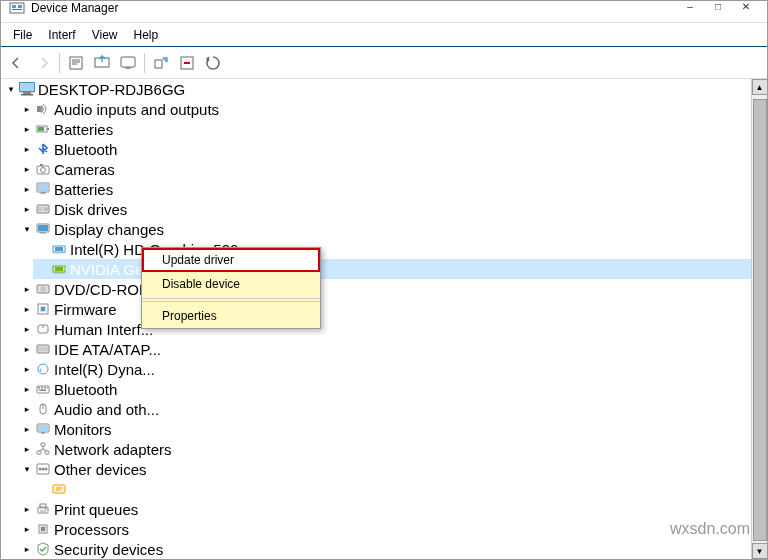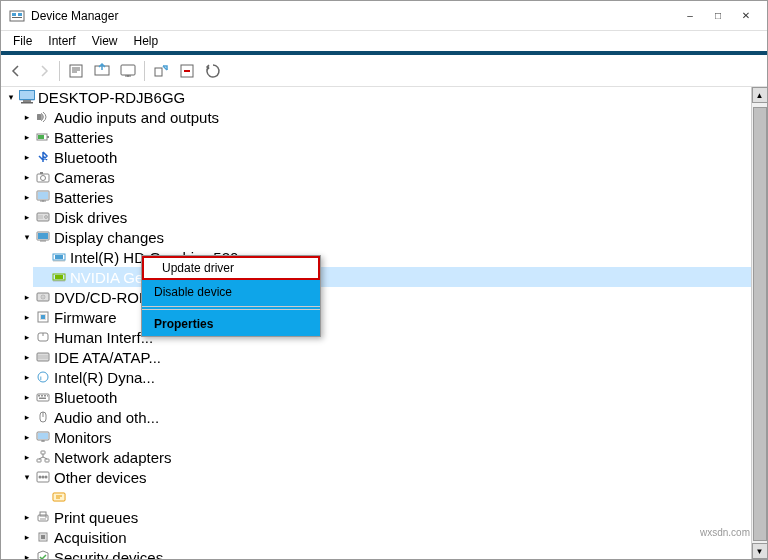--- a/index.html
+++ b/index.html
@@ -16,24 +16,24 @@
       height: 560px;
       background: #fff;
       border: 1px solid #999;
       display: flex;
       flex-direction: column;
     }
     .title-bar {
       background: #fff;
       padding: 6px 8px;
       display: flex;
-      align-items: center;
+      align-items: flex-end;
       justify-content: space-between;
       border-bottom: 1px solid #e0e0e0;
-      height: 30px;
+      height: 22px;
     }
     .title-bar-left {
       display: flex;
       align-items: center;
       gap: 6px;
     }
     .title-icon {
       width: 16px;
       height: 16px;
     }
@@ -55,21 +55,21 @@
       cursor: pointer;
       font-size: 10px;
       color: #333;
       background: transparent;
       border: none;
     }
     .menu-bar {
       display: flex;
       align-items: center;
       padding: 2px 4px;
-      border-bottom: 4px solid #0c4a6e;
+      border-bottom: 1px solid #0c4a6e;
       height: 24px;
     }
     .menu-item {
       padding: 2px 8px;
       cursor: pointer;
       font-size: 12px;
       color: #000;
     }
     .toolbar {
       display: flex;
@@ -166,53 +166,53 @@
       font-size: 15px;
     }
     .indent1 { margin-left: 16px; }
     .indent2 { margin-left: 32px; }
 
     
     .context-menu {
       position: absolute;
       left: 140px;
       top: 168px;
-      background: #0ea5e9;
+      background: #fef9c3;
       border: 1px solid #999;
       box-shadow: 2px 2px 6px rgba(0,0,0,0.3);
       z-index: 100;
       min-width: 180px;
     }
     .context-menu-item {
-      padding: 5px 12px;
+      padding: 5px 20px;
       cursor: pointer;
       font-size: 12px;
       white-space: nowrap;
     }
     .context-menu-item.first {
       background: #fff;
       border: 2px solid #cc0000;
       font-weight: normal;
       padding: 3px 18px;
     }
     .context-menu-item.bold-item {
-      font-weight: bold;
+      font-weight: normal;
     }
     .context-menu-sep {
       height: 1px;
       background: #ccc;
       margin: 2px 0;
     }
 
     
     .watermark {
       position: absolute;
       bottom: 22px;
       right: 18px;
-      font-size: 10px;
+      font-size: 16px;
       color: #999;
       z-index: 50;
     }
   </style>
 </head>
 <body>
 
 <div class="window">
 
   <div class="title-bar">
@@ -577,21 +577,21 @@
 
       <div class="tree-item indent1">
         <span class="expand-btn">▸</span>
         <span class="item-icon">
           <svg width="14" height="14" viewBox="0 0 14 14">
             <rect x="3" y="3" width="8" height="8" fill="none" stroke="#888" stroke-width="1"></rect>
             <rect x="4" y="4" width="6" height="6" fill="#ddd"></rect>
             <rect x="5" y="5" width="4" height="4" fill="#888"></rect>
           </svg>
         </span>
-        <span class="item-label">Acquisition</span>
+        <span class="item-label">Processors</span>
       </div>
 
       <div class="tree-item indent1">
         <span class="expand-btn">▸</span>
         <span class="item-icon">
           <svg width="14" height="14" viewBox="0 0 14 14">
             <path d="M7 1 L12 3 L12 8 Q12 12 7 13 Q2 12 2 8 L2 3 Z" fill="none" stroke="#888" stroke-width="1"></path>
             <path d="M4 7 L6 9 L10 5" fill="none" stroke="#4CAF50" stroke-width="1.5"></path>
           </svg>
         </span>

